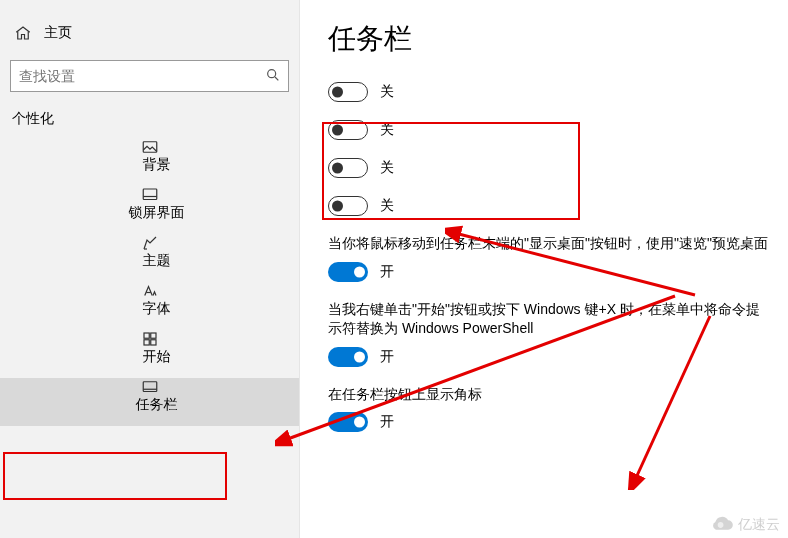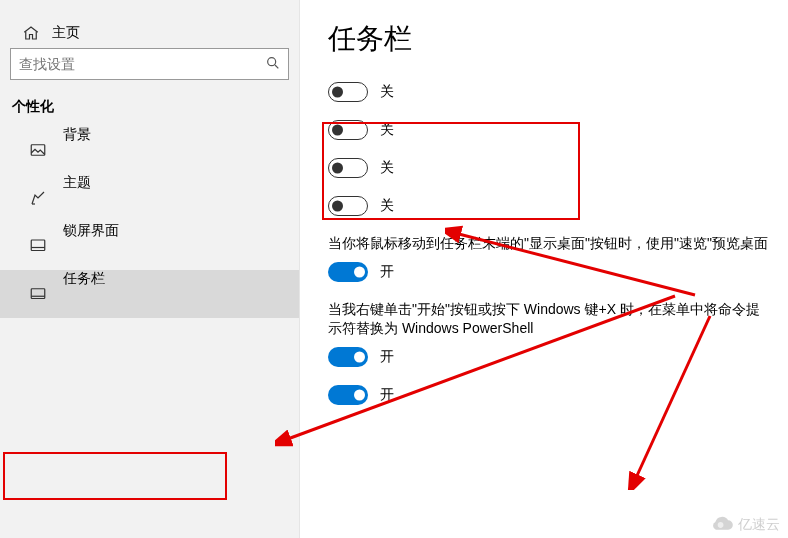--- a/index.html
+++ b/index.html
@@ -17,53 +17,55 @@
 .sidebar {
   width: 300px;
   background: #f2f2f2;
   padding-top: 18px;
   border-right: 1px solid #e5e5e5;
   position: relative;
 }
 .home-row {
   display: flex;
   align-items: center;
-  padding: 6px 20px;
+  padding: 6px 12px;
   cursor: pointer;
 }
 .home-row .icon { width: 22px; display:flex; align-items:center; justify-content:center; }
 .home-row .label { margin-left: 10px; }
 .search-wrap {
-  margin: 0 10px 18px 10px;
+  margin: 12px 10px 18px 10px;
   position: relative;
 }
 .search-input {
   width: 100%;
   height: 32px;
   border: 1px solid #999;
   background: #fff;
   padding: 0 34px 0 8px;
   font-size: 14px;
   outline: none;
 }
 .search-icon {
   position: absolute; right: 8px; top: 7px;
   color: #444;
 }
 .section-title {
   padding: 0 12px 10px 12px;
-  font-weight: 700;
+  font-weight: 400;
   font-size: 14px;
 }
 .nav-item {
   display: flex;
-  padding: 0 27px;
+  align-items: center;
+  padding: 0 12px;
   height: 48px;
   cursor: pointer;
   position: relative;
+  flex-direction: column;
 }
 .nav-item.selected { background: #d9d9d9; }
 .nav-item .icon { width: 22px; display:flex; align-items:center; justify-content:center; color:#333; }
 .nav-item .label { margin-left: 14px; }
 .red-box-sidebar {
   position: absolute;
   left: 3px; right: 72px;
   top: 452px; height: 48px;
   border: 2px solid #e30000;
   pointer-events: none;
@@ -150,38 +152,59 @@
             <path d="M3 16l5-5 4 4 3-3 6 6"></path>
           </svg>
       </span>
       <span class="label">背景</span>
     </div>
 
 
     <div class="nav-item">
       <span class="icon">
         <svg width="18" height="18" viewBox="0 0 24 24" fill="none" stroke="#333" stroke-width="1.6">
+            <rect x="3" y="4" width="18" height="14" rx="1"></rect>
+            <line x1="3" y1="14" x2="21" y2="14"></line>
+          </svg>
+      </span>
+      <span class="label">锁屏界面</span>
+    </div>
+
+    <div class="nav-item">
+      <span class="icon">
+        <svg width="18" height="18" viewBox="0 0 24 24" fill="none" stroke="#333" stroke-width="1.6">
             <path d="M4 20l4-12 4 4 8-8"></path>
             <path d="M4 20h4"></path>
           </svg>
       </span>
       <span class="label">主题</span>
     </div>
 
     <div class="nav-item">
       <span class="icon">
         <svg width="18" height="18" viewBox="0 0 24 24" fill="none" stroke="#333" stroke-width="1.6">
-            <rect x="3" y="4" width="18" height="14" rx="1"></rect>
-            <line x1="3" y1="14" x2="21" y2="14"></line>
-          </svg>
-      </span>
-      <span class="label">锁屏界面</span>
-    </div>
-
-
+            <path d="M5 18L10 6l5 12"></path>
+            <line x1="7" y1="14" x2="13" y2="14"></line>
+            <path d="M16 18l2-5 2 5"></path>
+          </svg>
+      </span>
+      <span class="label">字体</span>
+    </div>
+
+    <div class="nav-item">
+      <span class="icon">
+        <svg width="18" height="18" viewBox="0 0 24 24" fill="none" stroke="#333" stroke-width="1.6">
+            <rect x="4" y="4" width="7" height="7"></rect>
+            <rect x="13" y="4" width="7" height="7"></rect>
+            <rect x="4" y="13" width="7" height="7"></rect>
+            <rect x="13" y="13" width="7" height="7"></rect>
+          </svg>
+      </span>
+      <span class="label">开始</span>
+    </div>
 
     <div class="nav-item selected">
       <span class="icon">
         <svg width="18" height="18" viewBox="0 0 24 24" fill="none" stroke="#333" stroke-width="1.6">
             <rect x="3" y="5" width="18" height="13" rx="1"></rect>
             <line x1="3" y1="15" x2="21" y2="15"></line>
           </svg>
       </span>
       <span class="label">任务栏</span>
     </div>
@@ -242,20 +265,21 @@
       <div class="setting-label">当我右键单击"开始"按钮或按下 Windows 键+X 时，在菜单中将命令提示符替换为 Windows PowerShell</div>
       <div class="toggle-row">
         <div class="toggle on">
             <div class="knob"></div>
           </div>
         <span class="toggle-state">开</span>
       </div>
     </div>
 
     <div class="setting-group">
+      <div class="setting-label">在任务栏按钮上显示角标</div>
       <div class="toggle-row">
         <div class="toggle on">
             <div class="knob"></div>
           </div>
         <span class="toggle-state">开</span>
       </div>
     </div>
 
     <div class="red-box-main"></div>
   </div>

